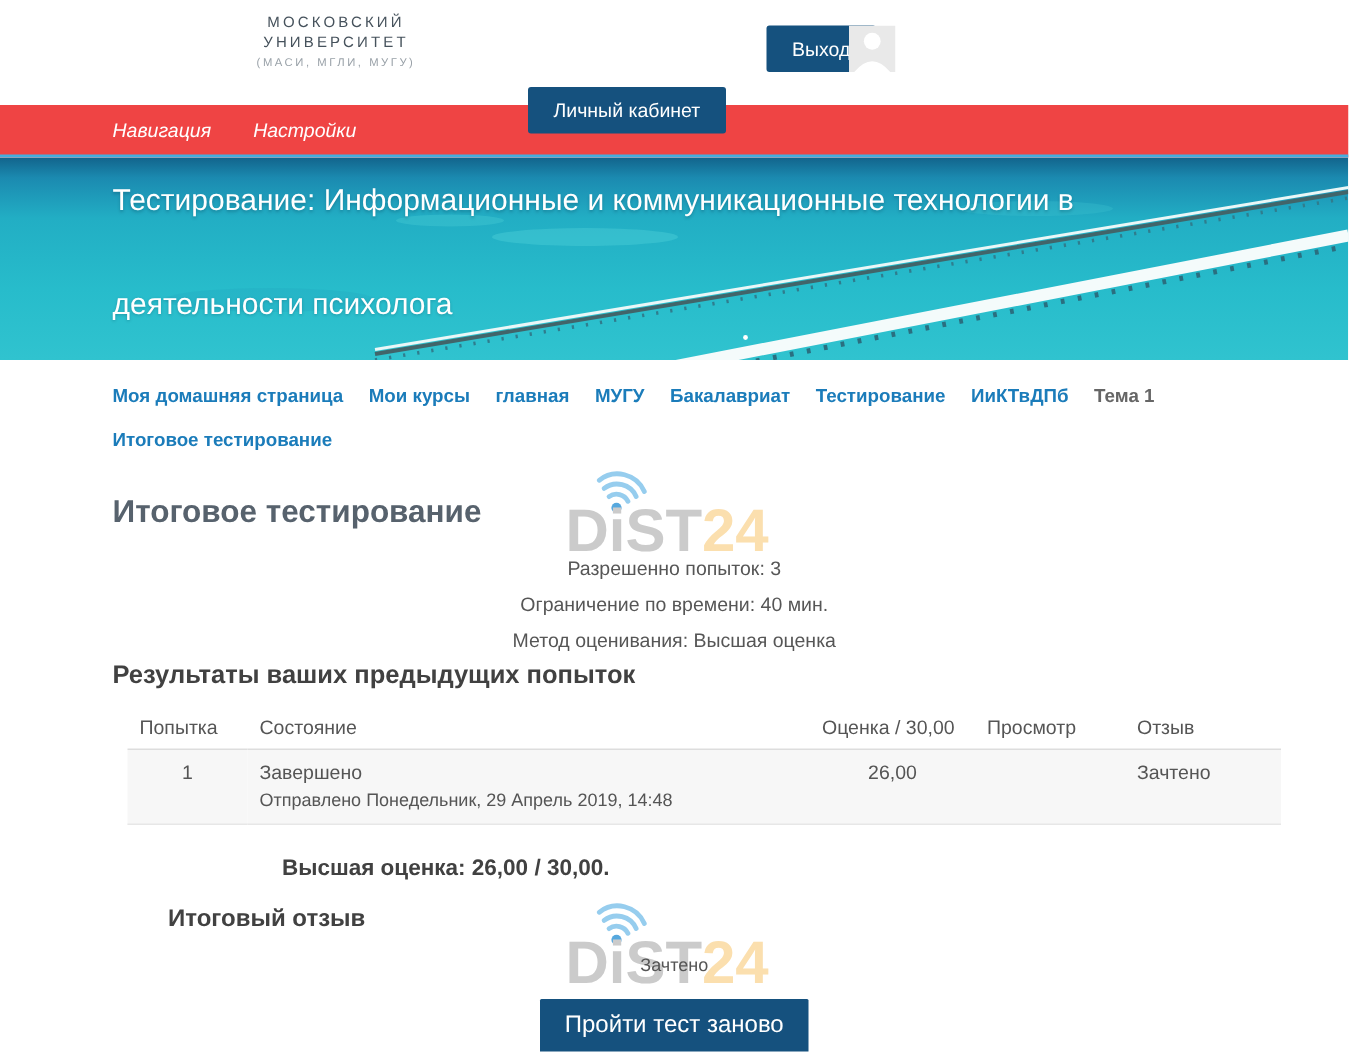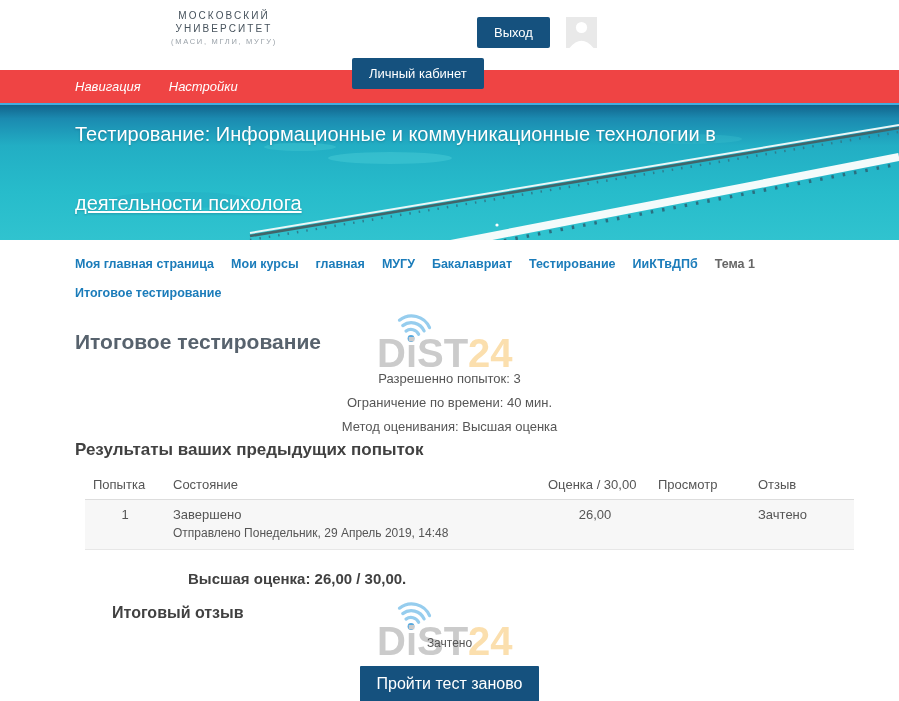--- a/index.html
+++ b/index.html
@@ -16,36 +16,36 @@
   .logo { position: absolute; left: 72px; top: 9px; width: 240px; text-align: center; color: #46525c; margin-left: 32px; }
   .logo-line { font-size: 10px; letter-spacing: 2.1px; line-height: 13px; font-weight: 500; white-space: nowrap; }
   .logo-sub { font-size: 7.5px; letter-spacing: 1.7px; color: #99a1a8; margin-top: 2px; font-weight: 500; }
   .hbtn {
     position: absolute; top: 17px; height: 31px;
     background: #15517e; color: #fff; font-size: 13px;
     border: none; border-radius: 2px; padding: 0 17px;
     font-family: inherit; cursor: pointer; white-space: nowrap;
   }
   .hbtn-account { left: 352px; margin-top: 41px; }
-  .hbtn-logout  { left: 477px; }
+  .hbtn-logout  { left: 511px; }
   .avatar { position: absolute; left: 566px; top: 17px; width: 31px; height: 31px; cursor: pointer; }
 
   
   .navbar {
     height: 35px; background: #ef4444; border-bottom: 2px solid #43aee0;
     display: flex; align-items: center; padding-left: 75px; column-gap: 28px; font-style: italic;
   }
   .nav-item { color: #fff; font-size: 13px; cursor: pointer; }
 
   
   .hero { position: relative; height: 135px; overflow: hidden; }
   .hero-bg { position: absolute; left: 0; top: 0; }
   .hero-title { position: relative; color: #fff; font-size: 20px; padding-left: 75px; text-shadow: 0 1px 2px rgba(0,40,60,.25); }
   .hero-line1 { padding-top: 18px; }
-  .hero-line2 { margin-top: 46px; text-decoration: underline; }
+  .hero-line2 { margin-top: 46px; }
 
   
   .breadcrumb { padding: 17px 45px 0 75px; font-size: 12.5px; font-weight: bold; }
   .crumb-row { display: flex; flex-wrap: wrap; column-gap: 17px; align-items: baseline; }
   .crumb-row2 { margin-top: 15px; }
   .crumb-link { color: #1b7cba; text-decoration: none; cursor: pointer; }
   .crumb-current { color: #666; }
 
   
   .main { position: relative; }
@@ -131,21 +131,21 @@
     <circle cx="497" cy="120" r="1.6" fill="#ffffff"></circle>
   </svg>
   <div class="hero-title">
     <div class="hero-line1">Тестирование: Информационные и коммуникационные технологии в</div>
     <div class="hero-line2">деятельности психолога</div>
   </div>
 </section>
 
 <div class="breadcrumb">
   <div class="crumb-row">
-    <a class="crumb-link">Моя главная страница</a>
+    <a class="crumb-link">Моя домашняя страница</a>
     <a class="crumb-link">Мои курсы</a>
     <a class="crumb-link">главная</a>
     <a class="crumb-link">МУГУ</a>
     <a class="crumb-link">Бакалавриат</a>
     <a class="crumb-link">Тестирование</a>
     <a class="crumb-link">ИиКТвДПб</a>
     <span class="crumb-current">Тема 1</span>
   </div>
   <div class="crumb-row crumb-row2">
     <a class="crumb-link">Итоговое тестирование</a>

